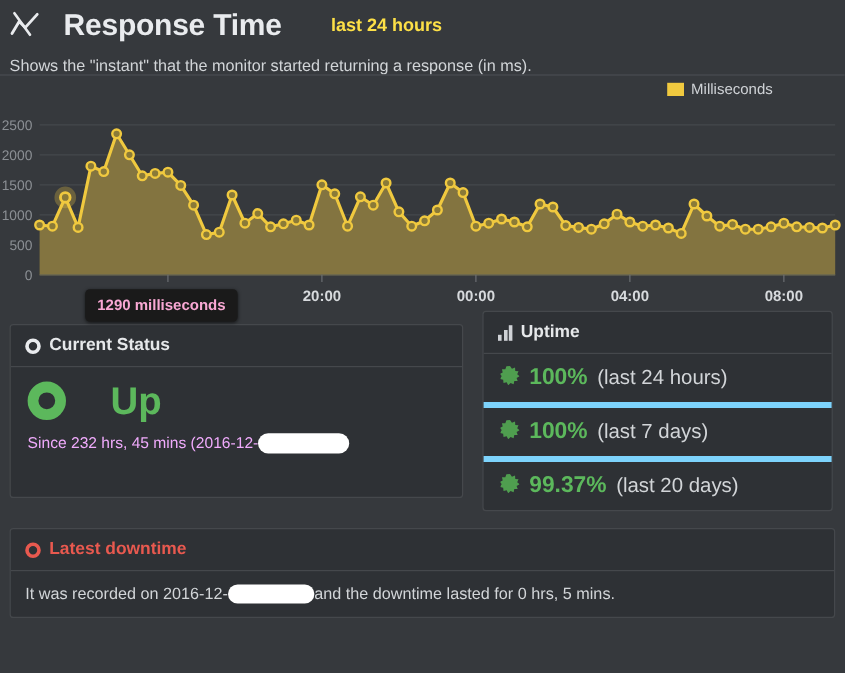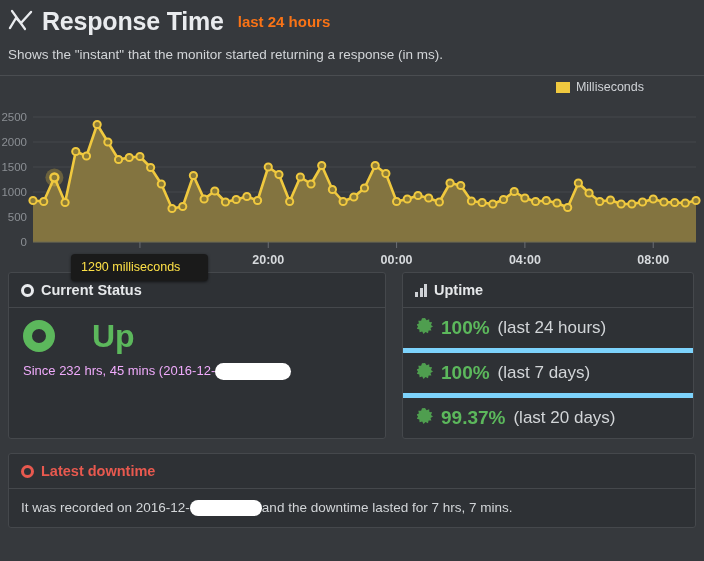--- a/index.html
+++ b/index.html
@@ -6,54 +6,54 @@
   body{
     width:704px;height:561px;
     background:#36393d;
     font-family:"Liberation Sans", sans-serif;
     color:#d8dade;
     overflow:hidden;
     position:relative;
   }
   
   .page-head{padding:8px 10px 0 8px;}
-  .title-row{display:flex;align-items:center;gap:8px;}
+  .title-row{display:flex;align-items:center;gap:19px;}
   .trend-icon{width:26px;height:26px;flex:0 0 26px;}
   .title-main{
     font-size:25px;font-weight:bold;color:#e9ebee;letter-spacing:-0.2px;
     line-height:1;
   }
   .title-sub{
-    font-size:15px;font-weight:bold;color:#f97316;margin-left:6px;line-height:1;
+    font-size:15px;font-weight:bold;color:#fde047;margin-left:22px;line-height:1;
   }
   .subtitle{
     margin-top:13px;font-size:13.5px;color:#d2d5d8;
   }
   
   .chart-wrap{
-    position:relative;margin-top:13px;height:190px;width:652px;text-align:center;
+    position:relative;height:190px;width:652px;text-align:center;
   }
   .chart-top-rule{
     position:absolute;left:0;top:0;width:704px;height:1px;background:#4a4d51;
   }
   .legend{
     position:absolute;right:8px;top:5px;display:flex;align-items:center;gap:6px;
     font-size:12.5px;color:#cfd2d6;
   }
   .legend-swatch{width:14px;height:11px;background:#f0c93f;display:block;}
   .plot-svg{position:absolute;left:0;top:0;}
   .tooltip{
     position:absolute;left:71px;top:179px;
-    background:#1a1a1a;color:#fde047;
-    font-size:12.5px;font-weight:normal;
-    padding:6px 28px 7px 10px;border-radius:4px;
+    background:#1a1a1a;color:#f9a8d4;
+    font-size:12.5px;font-weight:bold;
+    padding:6px 10px 7px 10px;border-radius:4px;
     white-space:nowrap;box-shadow:0 1px 3px rgba(0,0,0,.6);
   }
   
-  .panels{display:flex;gap:16px;padding:0 8px;margin-top:7px;}
+  .panels{display:flex;gap:16px;padding:0 8px;margin-top:7px;align-items:center;}
   .panel{
     background:#2e3135;border:1px solid #45484c;border-radius:3px;
   }
   .panel-head{
     display:flex;align-items:center;gap:7px;
     padding:9px 12px;border-bottom:1px solid #45484c;
     font-size:14.5px;font-weight:bold;color:#e6e8ea;
   }
   .panel-head.danger{color:#e8594f;text-align:right;}
   .panel-left{width:376px;}
@@ -271,15 +271,15 @@
     </div>
   </div>
 </div>
 
 <div class="panel downtime-panel">
   <div class="panel-head danger">
     <span class="dot-ring red"></span>
     <span>Latest downtime</span>
   </div>
   <div class="downtime-body">
-    <span>It was recorded on 2016-12-</span><span class="redact" style="width:72px;height:16px;"></span><span>and the downtime lasted for 7 hrs, 7 mins.</span>
+    <span>It was recorded on 2016-12-</span><span class="redact" style="width:72px;height:16px;"></span><span>and the downtime lasted for 0 hrs, 5 mins.</span>
 </div>
 </div>
 
 </body></html>

